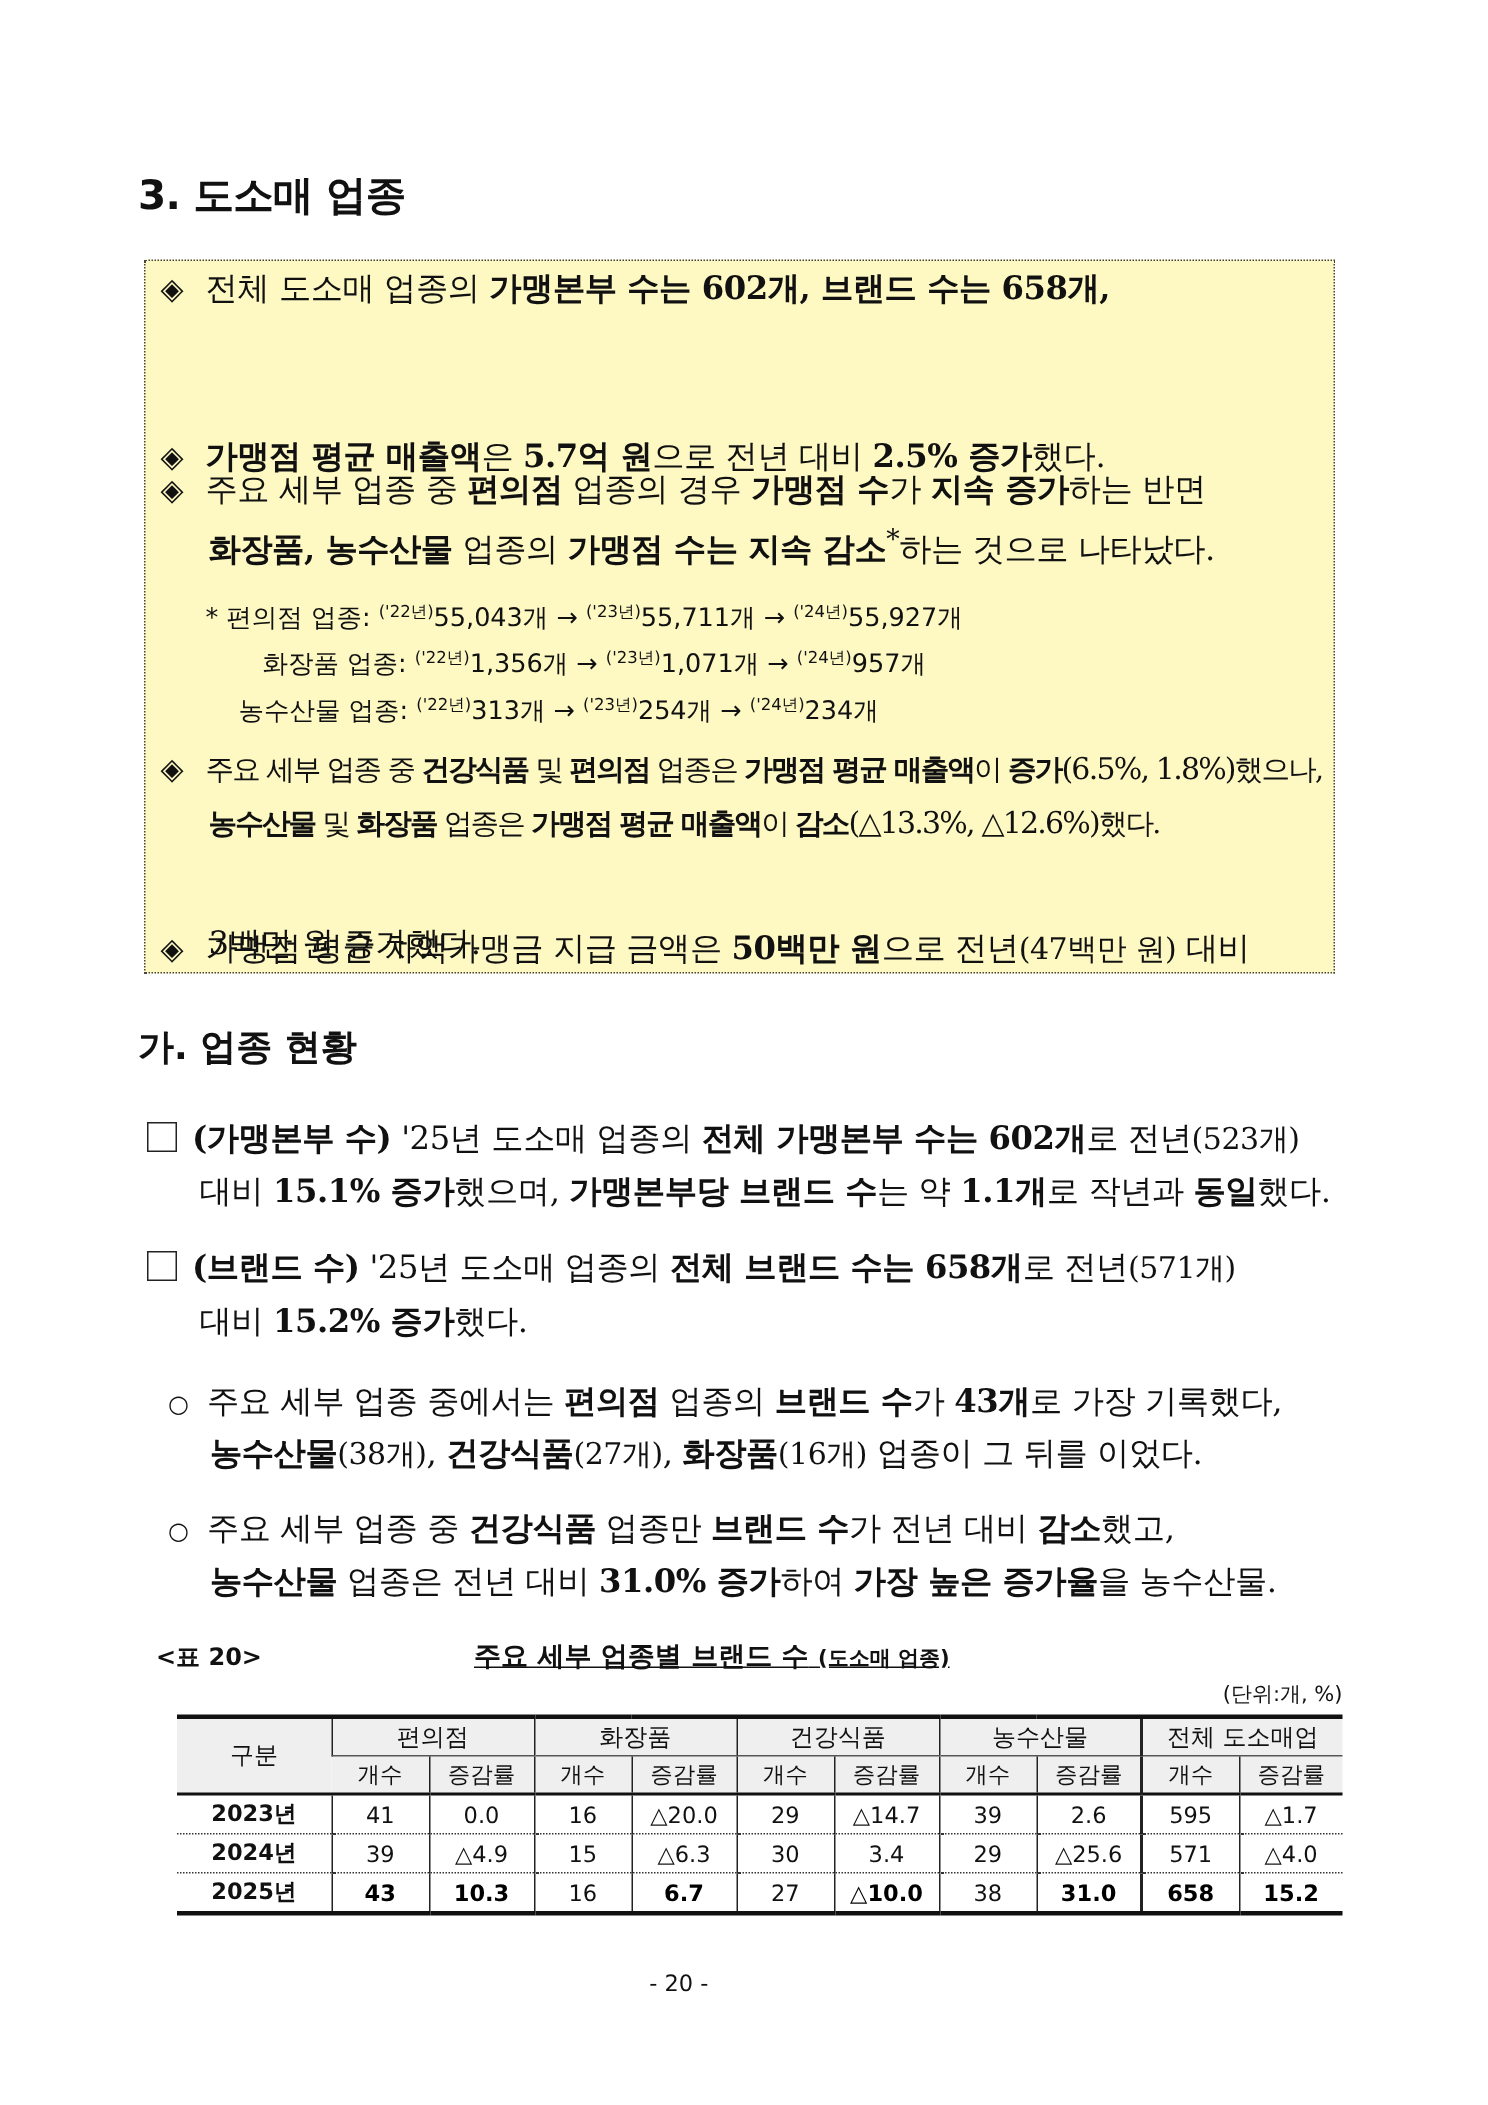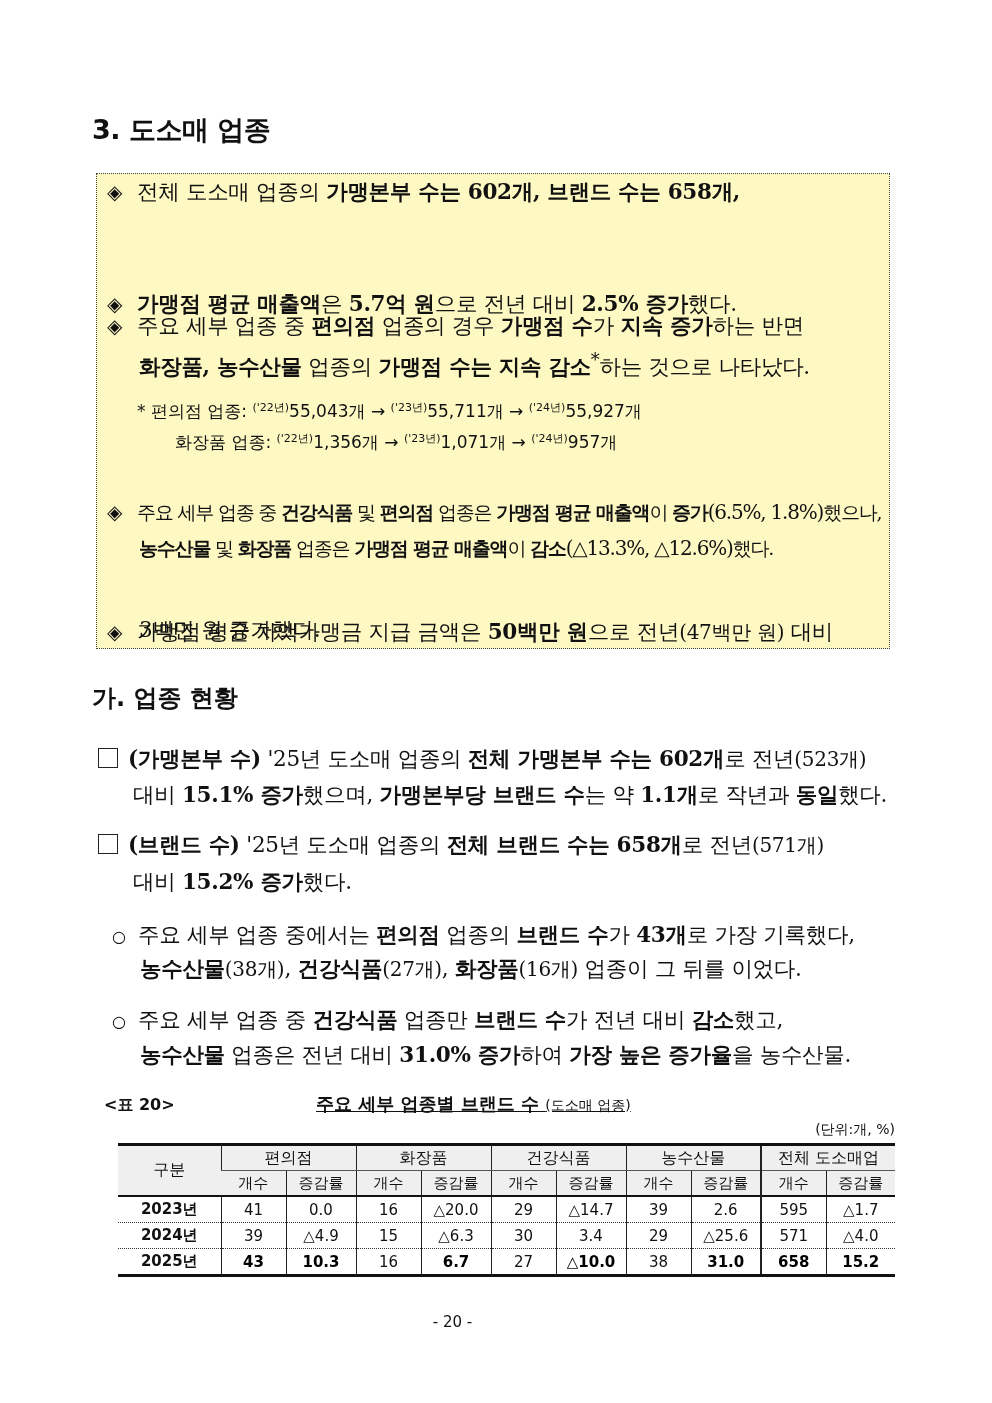--- a/index.html
+++ b/index.html
@@ -14,21 +14,21 @@
   .b { font-weight: bold; }
   .note { position: absolute; font-family: "DejaVu Sans", sans-serif; font-size: 17px; line-height: 31px; white-space: nowrap; }
   .note sup { font-size: 11px; vertical-align: 6px; }
   .sm { font-size: 20px; }
   .h2 { left: 92px; top: 682px; font-family: "DejaVu Sans", sans-serif; font-weight: bold; font-size: 24px; }
   .body-para { position: absolute; font-size: 21.5px; line-height: 38px; letter-spacing: -0.3px; white-space: nowrap; }
   .sq { display: inline-block; width: 18px; height: 18px; border: 1px solid #222; margin-right: 10px; vertical-align: -2px; }
   .circ { display: inline-block; width: 26px; font-family: "DejaVu Sans", sans-serif; font-size: 16px; }
   .tbl-label { left: 104px; top: 1095px; font-family: "DejaVu Sans", sans-serif; font-weight: bold; font-size: 16px; text-align: center; }
   .tbl-title { left: 316px; top: 1092px; font-family: "DejaVu Sans", sans-serif; font-weight: bold; font-size: 18px; text-decoration: underline; }
-  .tbl-title .sub { font-size: 14px; font-weight: normal; }
+  .tbl-title .sub { font-size: 14px; font-weight: bold; }
   .unit { right: 97px; top: 1121px; font-family: "DejaVu Sans", sans-serif; font-size: 14px; }
   table.data { position: absolute; left: 118px; top: 1143px; width: 777px; border-collapse: collapse;
                font-family: "DejaVu Sans", sans-serif; font-size: 15px; text-align: center; }
   table.data th, table.data td { border-left: 1px solid #222; padding: 0; height: 24px; }
   table.data tr > *:first-child { border-left: none; }
   table.data thead tr:first-child th { border-top: 3px solid #111; }
   table.data thead th { background: #efefef; font-weight: normal; border-bottom: 1px solid #555; }
   table.data thead th.hdr-main { font-size: 16px; }
   table.data tbody tr:first-child td { border-top: 2px solid #111; }
   table.data tbody td { border-bottom: 1px dotted #333; height: 25px; }
@@ -70,20 +70,28 @@
     <sup>('24년)</sup><span>55,927개</span>
   </div>
   <div class="note" style="left:78px; top:249px;">
     <span>화장품 업종:</span>
     <sup>('22년)</sup><span>1,356개</span>
     <span>→</span>
     <sup>('23년)</sup><span>1,071개</span>
     <span>→</span>
     <sup>('24년)</sup><span>957개</span>
   </div>
+  <div class="note" style="left:62px; top:280px;">
+    <span>농수산물 업종:</span>
+    <sup>('22년)</sup><span>313개</span>
+    <span>→</span>
+    <sup>('23년)</sup><span>254개</span>
+    <span>→</span>
+    <sup>('24년)</sup><span>234개</span>
+  </div>
 
   <div class="para" style="left:10px; top:320px; font-size:19px; letter-spacing:-1.2px;">
     <span class="diamond">◈</span><span>주요 세부 업종 중 </span><span class="b">건강식품</span><span> 및 </span><span class="b">편의점</span><span> 업종은 </span><span class="b">가맹점 평균 매출액</span><span>이 </span><span class="b">증가</span><span class="sm">(6.5%, 1.8%)</span><span>했으나,</span>
   </div>
   <div class="para" style="left:42px; top:356px; font-size:19px; letter-spacing:-1.2px;">
     <span class="b">농수산물</span><span> 및 </span><span class="b">화장품</span><span> 업종은 </span><span class="b">가맹점 평균 매출액</span><span>이 </span><span class="b">감소</span><span class="sm">(△13.3%, △12.6%)</span><span>했다.</span>
   </div>
 
   <div class="para" style="left:10px; top:404px;margin-top:36px;">
     <span class="diamond">◈</span><span>가맹점 평균 차액가맹금 지급 금액은 </span><span class="b">50백만 원</span><span>으로 전년</span><span class="sm">(47백만 원)</span><span> 대비</span>

